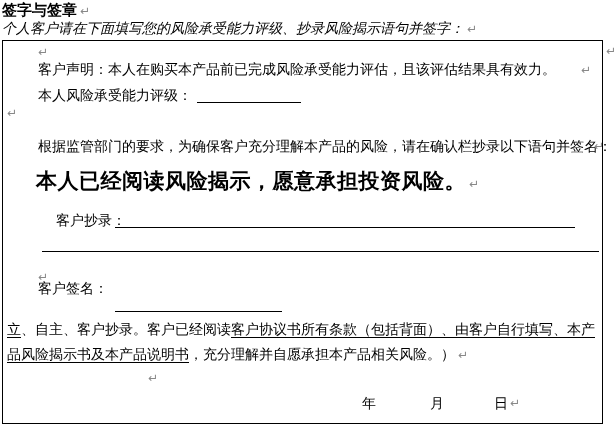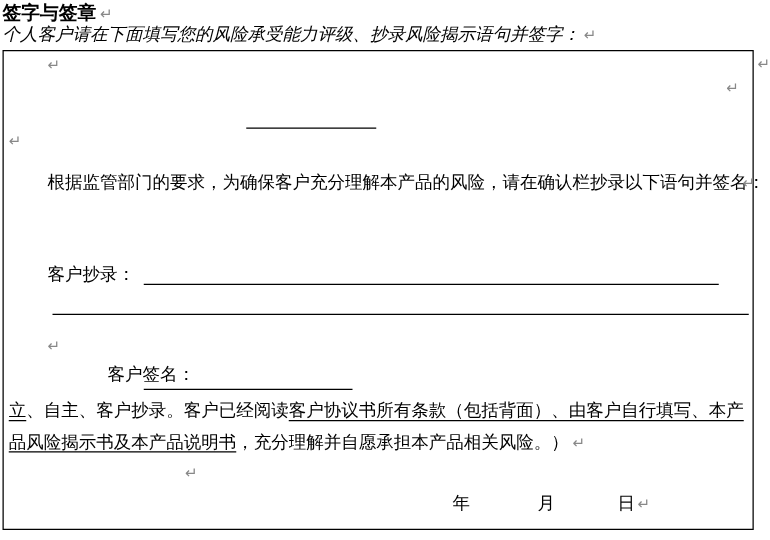--- a/index.html
+++ b/index.html
@@ -50,37 +50,40 @@
   <div class="abs title" style="left:2px; top:2px;"><span>签字与签章</span><span class="pmark pmark-inline">↵</span></div>
 
   <div class="abs t14" style="left:2px; top:20px;font-style:italic;"><span>个人客户请在下面填写您的风险承受能力评级、抄录风险揭示语句并签字：</span><span class="pmark pmark-inline">↵</span></div>
 
   <div class="abs pmark" style="left:606px; top:44px;">↵</div>
 
   <div class="box"></div>
 
   <div class="abs pmark" style="left:38px; top:45px;">↵</div>
 
+  <div class="abs t14" style="left:38px; top:61px;">客户声明：本人在购买本产品前已完成风险承受能力评估，且该评估结果具有效力。</div>
   <div class="abs pmark" style="left:581px; top:63px;">↵</div>
 
+  <div class="abs t14" style="left:38px; top:87px;">本人风险承受能力评级：</div>
   <div class="blank" style="left:197px; top:88px; width:104px;"><span></span></div>
 
   <div class="abs pmark" style="left:7px; top:106px;">↵</div>
 
   <div class="abs t14" style="left:38px; top:138px;">根据监管部门的要求，为确保客户充分理解本产品的风险，请在确认栏抄录以下语句并签名：</div>
   <div class="abs pmark" style="left:594px; top:139px;">↵</div>
 
+  <div class="abs statement" style="left:36px; top:169px;"><span>本人已经阅读风险揭示，愿意承担投资风险。</span><span class="pmark pmark-inline">↵</span></div>
 
-  <div class="abs t14" style="left:38px; top:212px;">客户抄录：</div>
+  <div class="abs t14" style="left:56px; top:212px;">客户抄录：</div>
   <div class="blank" style="left:115px; top:213px; width:460px;"><span></span></div>
   <div class="blank" style="left:42px; top:237px; width:557px;"><span></span></div>
 
   <div class="abs pmark" style="left:38px; top:270px;">↵</div>
 
-  <div class="abs t14" style="left:38px; top:292px;margin-left:48px;">客户签名：</div>
+  <div class="abs t14" style="left:38px; top:280px;">客户签名：</div>
   <div class="blank" style="left:115px; top:297px; width:167px;"><span></span></div>
 
   <div class="abs t14" style="left:7px; top:321px;"><span class="u">立</span><span>、自主、客户抄录。客户已经阅读</span><span class="u">客户协议书所有条款（包括背面）、由客户自行填写、本产</span></div>
 
   <div class="abs t14" style="left:7px; top:346px;"><span class="u">品风险揭示书及本产品说明书</span><span>，充分理解并自愿承担本产品相关风险。）</span><span class="pmark pmark-inline">↵</span></div>
 
   <div class="abs pmark" style="left:148px; top:371px;">↵</div>
 
   <div class="abs t14" style="left:362px; top:395px;">年</div>
   <div class="abs t14" style="left:430px; top:395px;">月</div>

